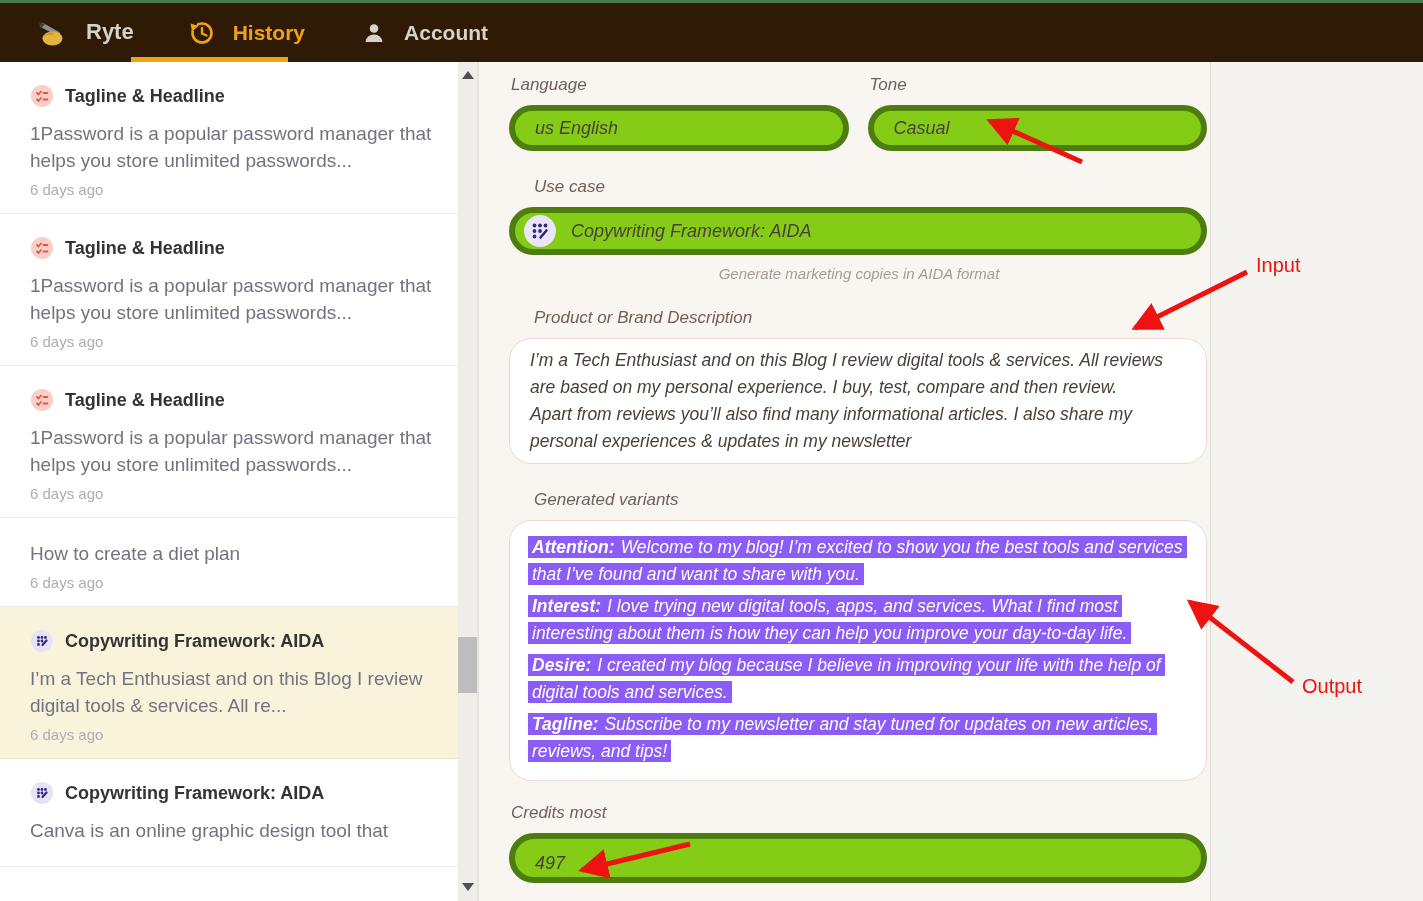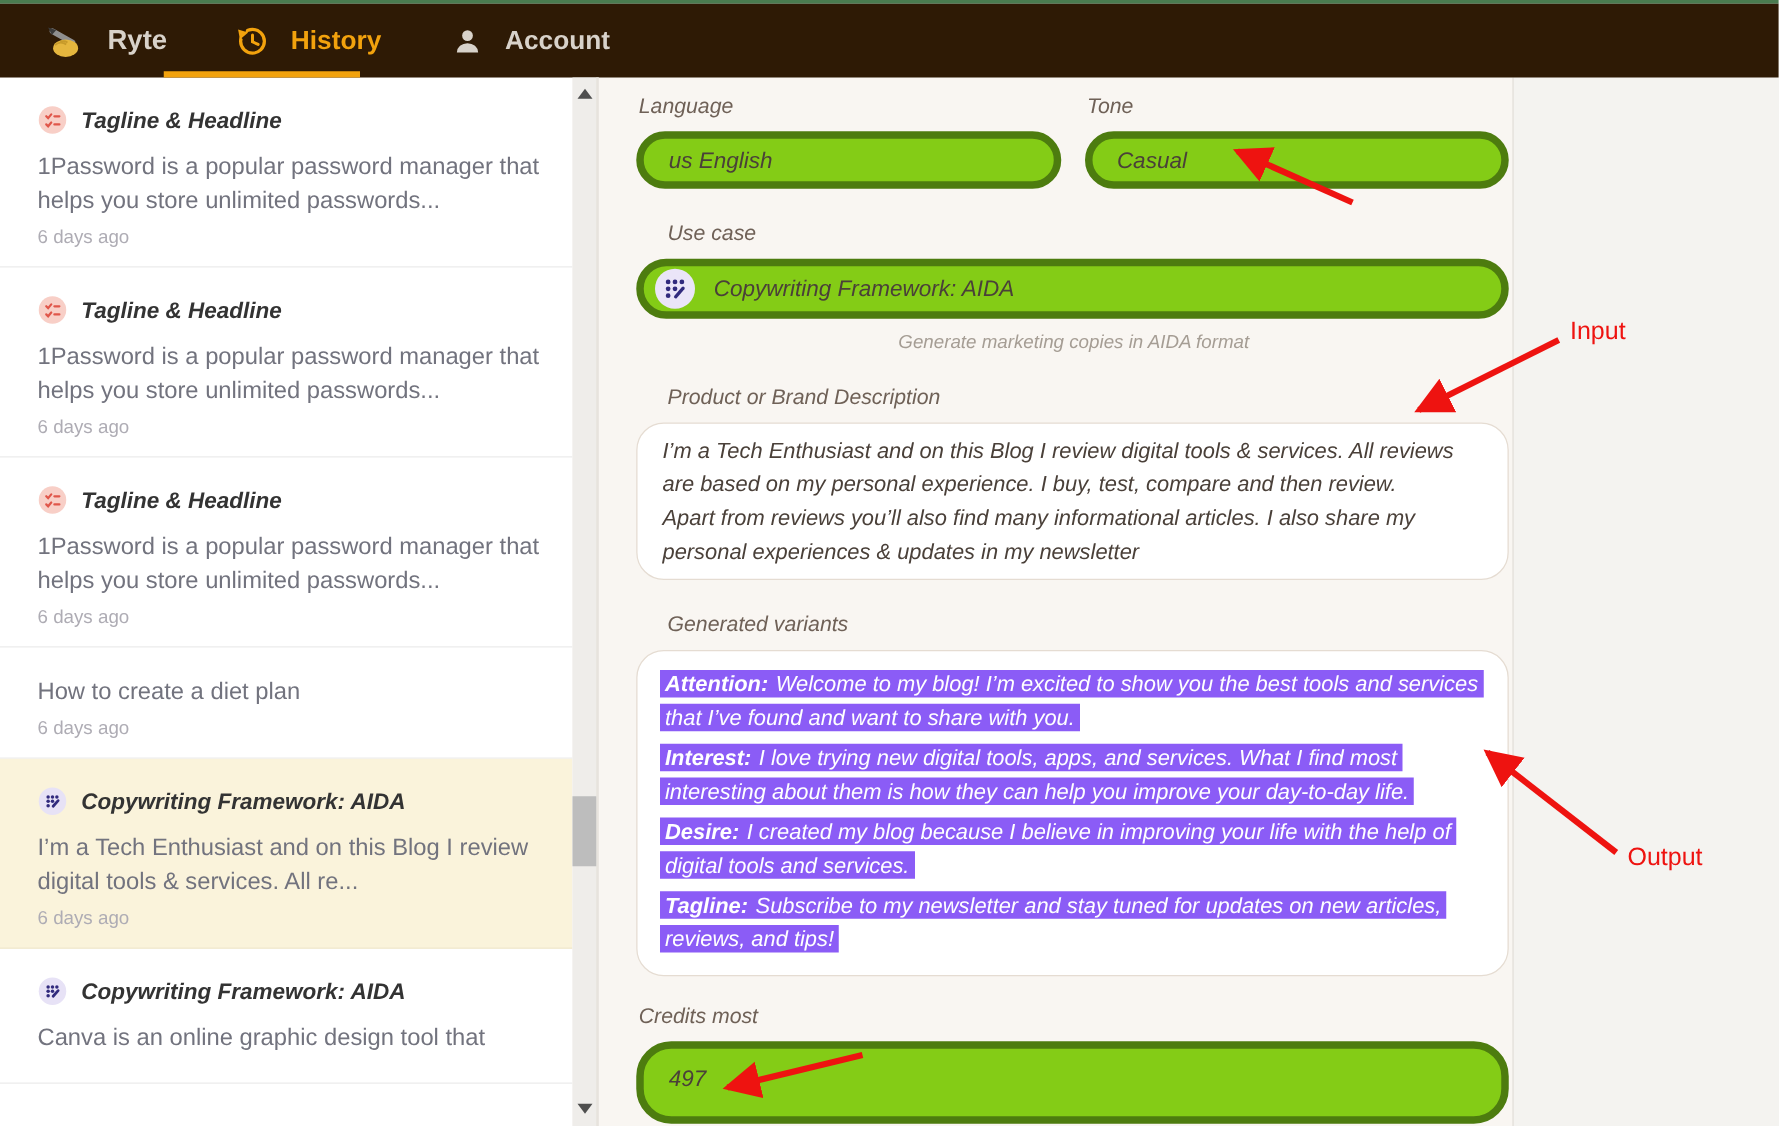--- a/index.html
+++ b/index.html
@@ -18,21 +18,21 @@
   .tab-underline { position:absolute; left:131px; bottom:0; width:157px; height:5px; background:#f2a20d; }
 
   
   .content { display:flex; height:839px; }
 
   
   .sidebar { width:458px; background:#ffffff; overflow:hidden; }
   .sb-item { padding:22px 26px 15px 30px; border-bottom:1px solid #ebebeb; cursor:pointer; }
   .sb-item.selected { background:#faf3db; border-bottom-color:#efe7cd; }
   .sb-head { display:flex; align-items:center; gap:11px; margin-bottom:12px; }
-  .sb-title { font-size:18px; font-weight:bold; color:#333333;font-style:italic; }
+  .sb-title { font-size:18px; font-weight:bold; color:#333333; }
   .sb-body { font-size:19px; color:#72737e; line-height:27px; margin-bottom:7px; }
   .sb-time { font-size:15px; color:#aeacb4; }
 
   
   .scrollcol { width:21px; background:#efedea; position:relative; border-right:2px solid #e7e3dd; }
   .scroll-btn { position:absolute; left:4px; width:0; height:0; border-left:6px solid transparent; border-right:6px solid transparent; }
   .scroll-up { top:9px; border-bottom:8px solid #4f4f4f; }
   .scroll-down { bottom:10px; border-top:8px solid #4f4f4f; }
   .scroll-thumb { position:absolute; top:575px; left:0; width:100%; height:56px; background:#bdbdbd; }
 
@@ -47,21 +47,21 @@
   .helper { font-size:15px; color:#a59d94; margin:10px 0 0 2px;text-align:center; }
   .mt-lg { margin-top:26px;margin-left:25px; }
   .box { background:#fff; border:1px solid #e5dcd2; border-radius:22px; padding:8px 20px;
          font-size:17.5px; color:#4a4039; line-height:27px; }
   .variants-box { padding:13px 18px; }
   .variant { margin-bottom:5px; line-height:27px; font-size:17.5px; }
   .variant:last-child { margin-bottom:2px; }
   .hl { background:#8b5cf6; color:#ffffff; padding:1px 4px;
         -webkit-box-decoration-break:clone; box-decoration-break:clone; }
   .hl strong { padding-right:6px; }
-  .credits-pill { height:66px; border-radius:28px; align-items:flex-start; padding-top:14px; }
+  .credits-pill { height:50px; border-radius:28px; align-items:flex-start; padding-top:14px; }
 
   
   .rightpage { flex:1; background:#f4f3f0; }
 
   
   .overlay { position:absolute; left:0; top:0; width:1423px; height:901px; pointer-events:none; }
   .anno-label { position:absolute; color:#ee1310; font-size:20px; pointer-events:none; }
   .anno-input { left:1256px; top:254px; }
   .anno-output { left:1302px; top:675px; }
 

